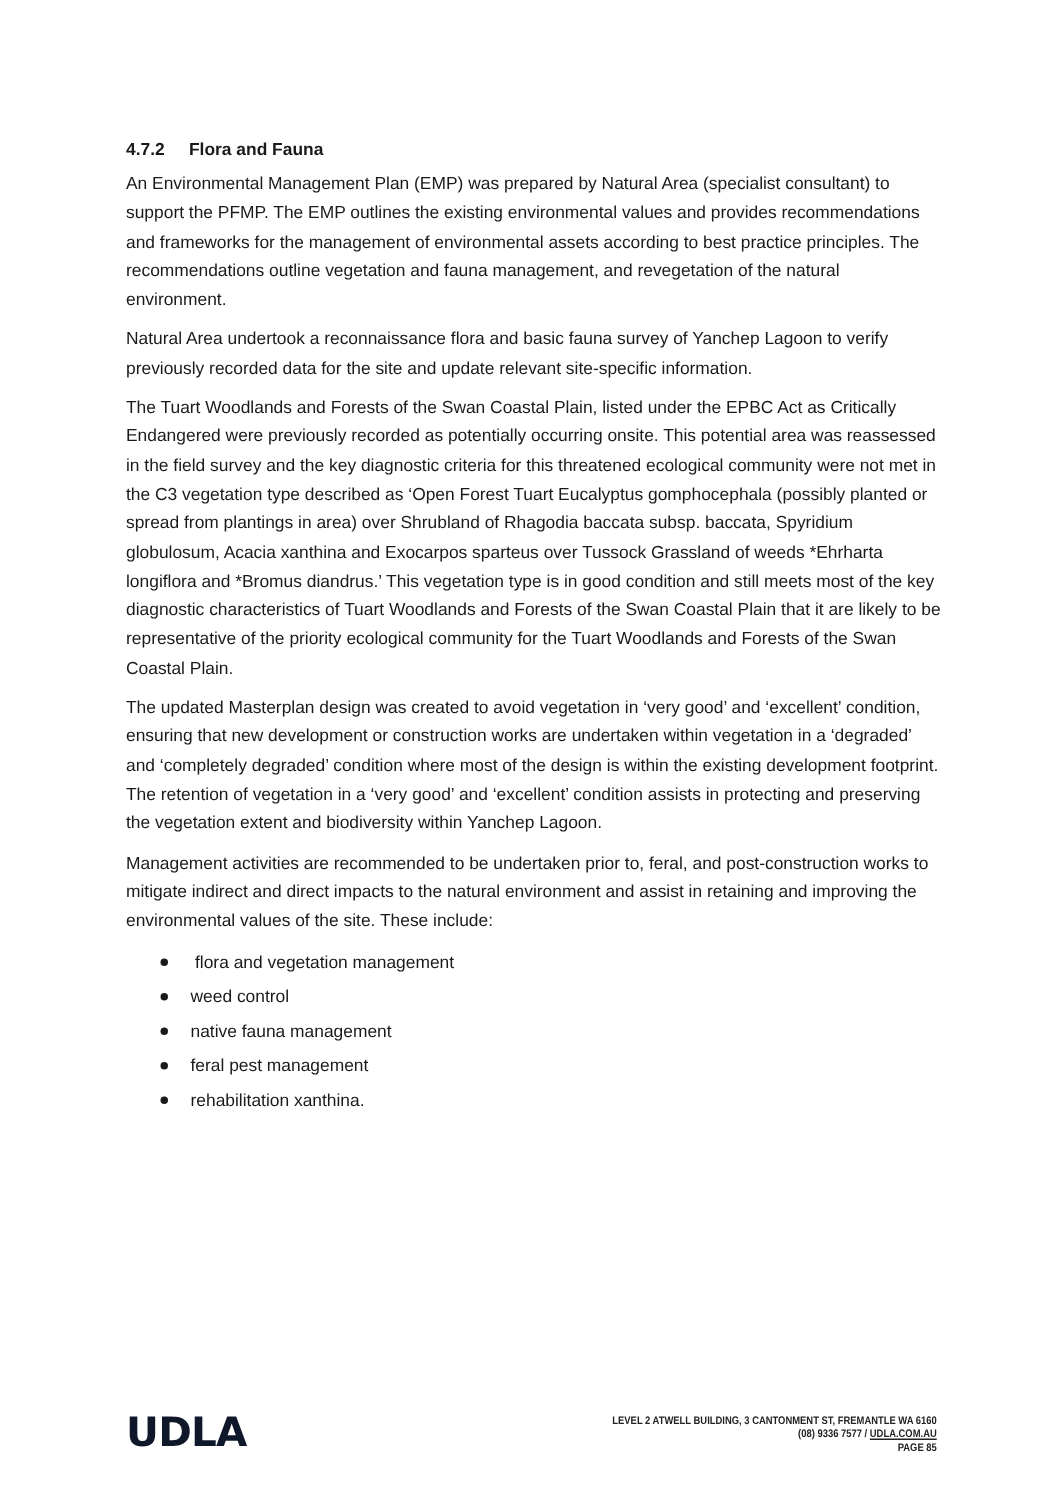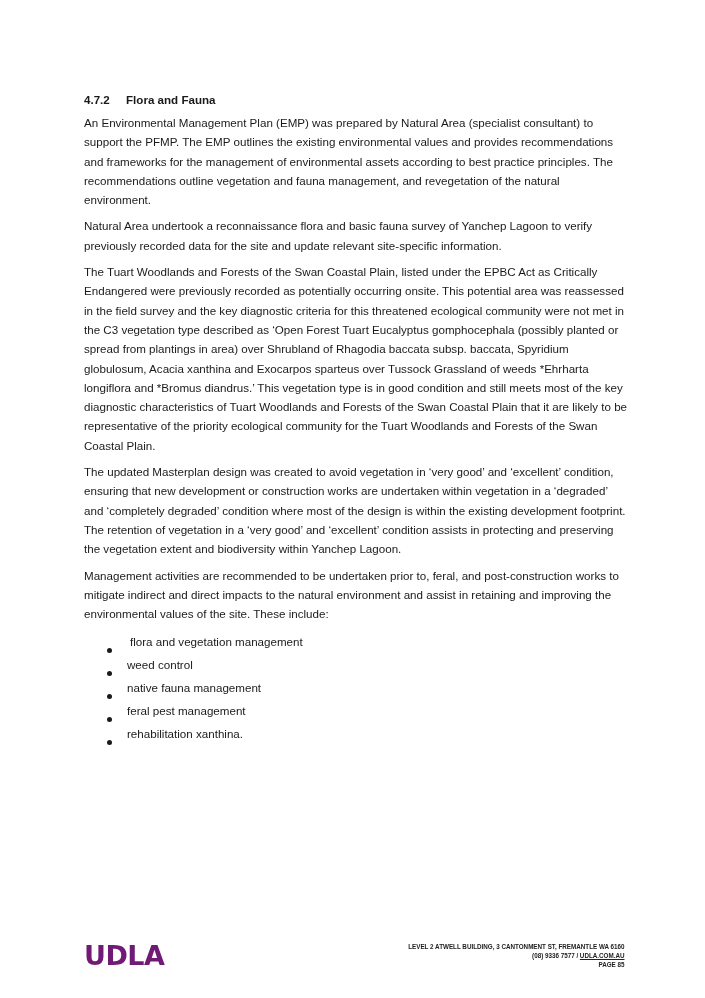--- a/index.html
+++ b/index.html
@@ -39,21 +39,21 @@
     }
     ul.bullets {
       list-style: none;
       margin: 0 0 6px 0;
       padding: 0;
     }
     ul.bullets li {
       font-size: 11.6px;
       line-height: 23px;
       display: flex;
-      align-items: flex-end;
+      align-items: center;
     }
     ul.bullets li .bullet {
       width: 5px;
       height: 5px;
       border-radius: 50%;
       background: #1a1a1a;
       margin-left: 23px;
       margin-right: 15px;
       flex: 0 0 auto;
     }
@@ -68,21 +68,21 @@
       height: 32px;
     }
     .logo {
       position: absolute;
       left: 0;
       top: 0;
       font-family: "DejaVu Sans", sans-serif;
       font-weight: bold;
       font-size: 27px;
       letter-spacing: -0.5px;
-      color: #701a75;
+      color: #0f172a;
       line-height: 28px;
     }
     .address {
       position: absolute;
       right: 0;
       top: 0;
       text-align: right;
       font-family: "Liberation Sans", sans-serif;
       font-weight: bold;
       font-size: 7.3px;

